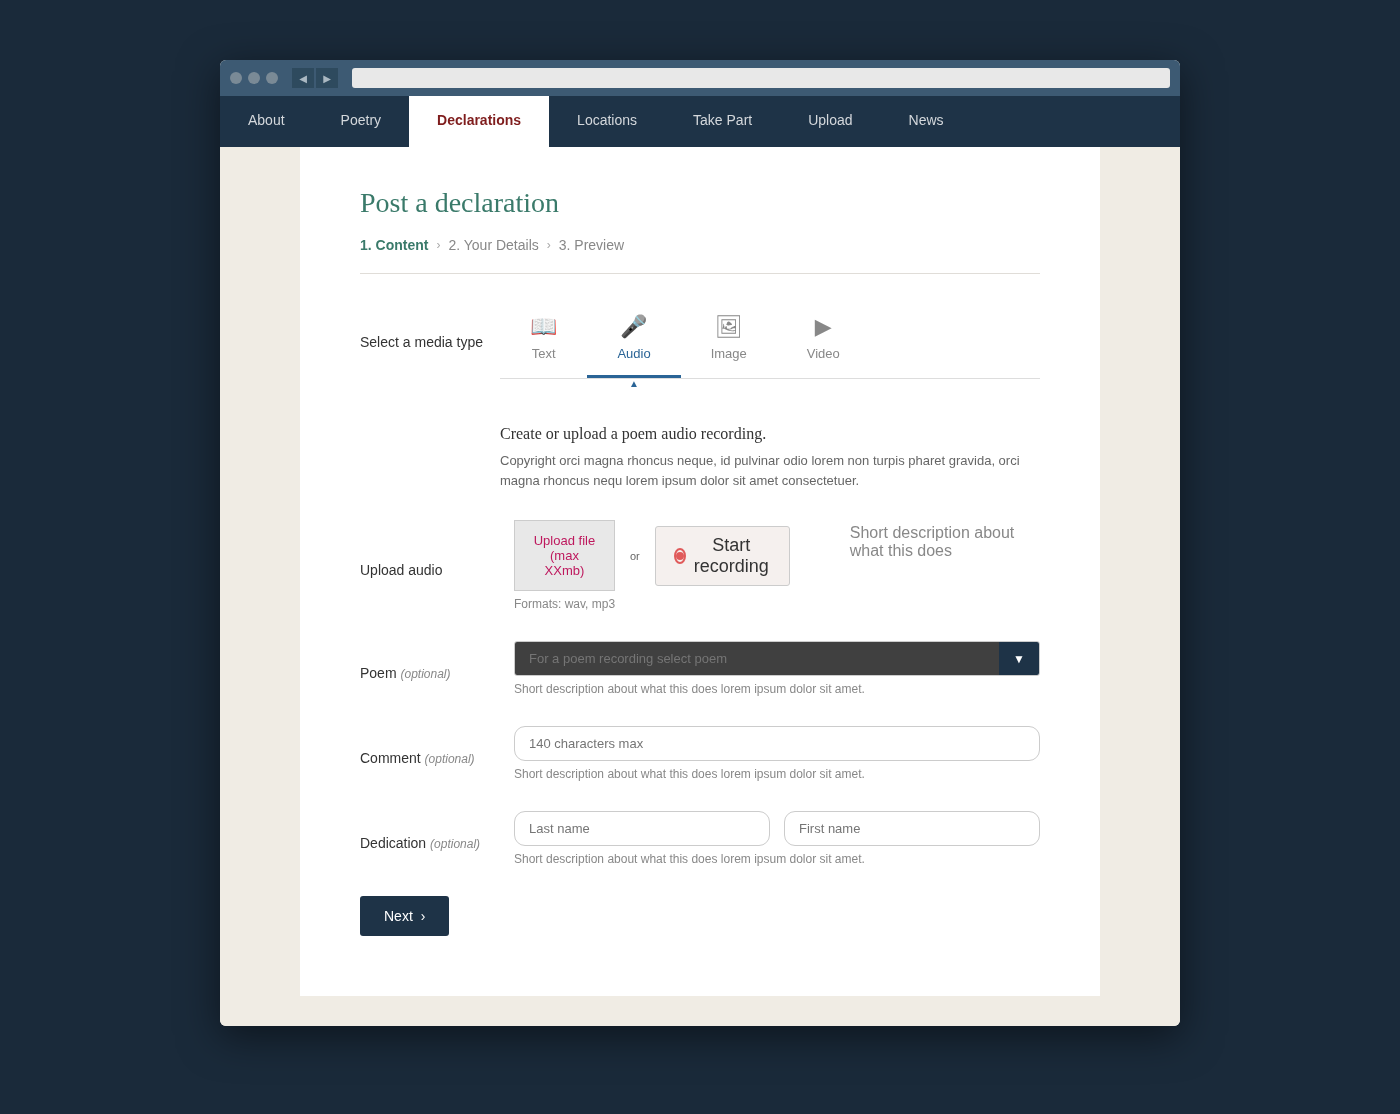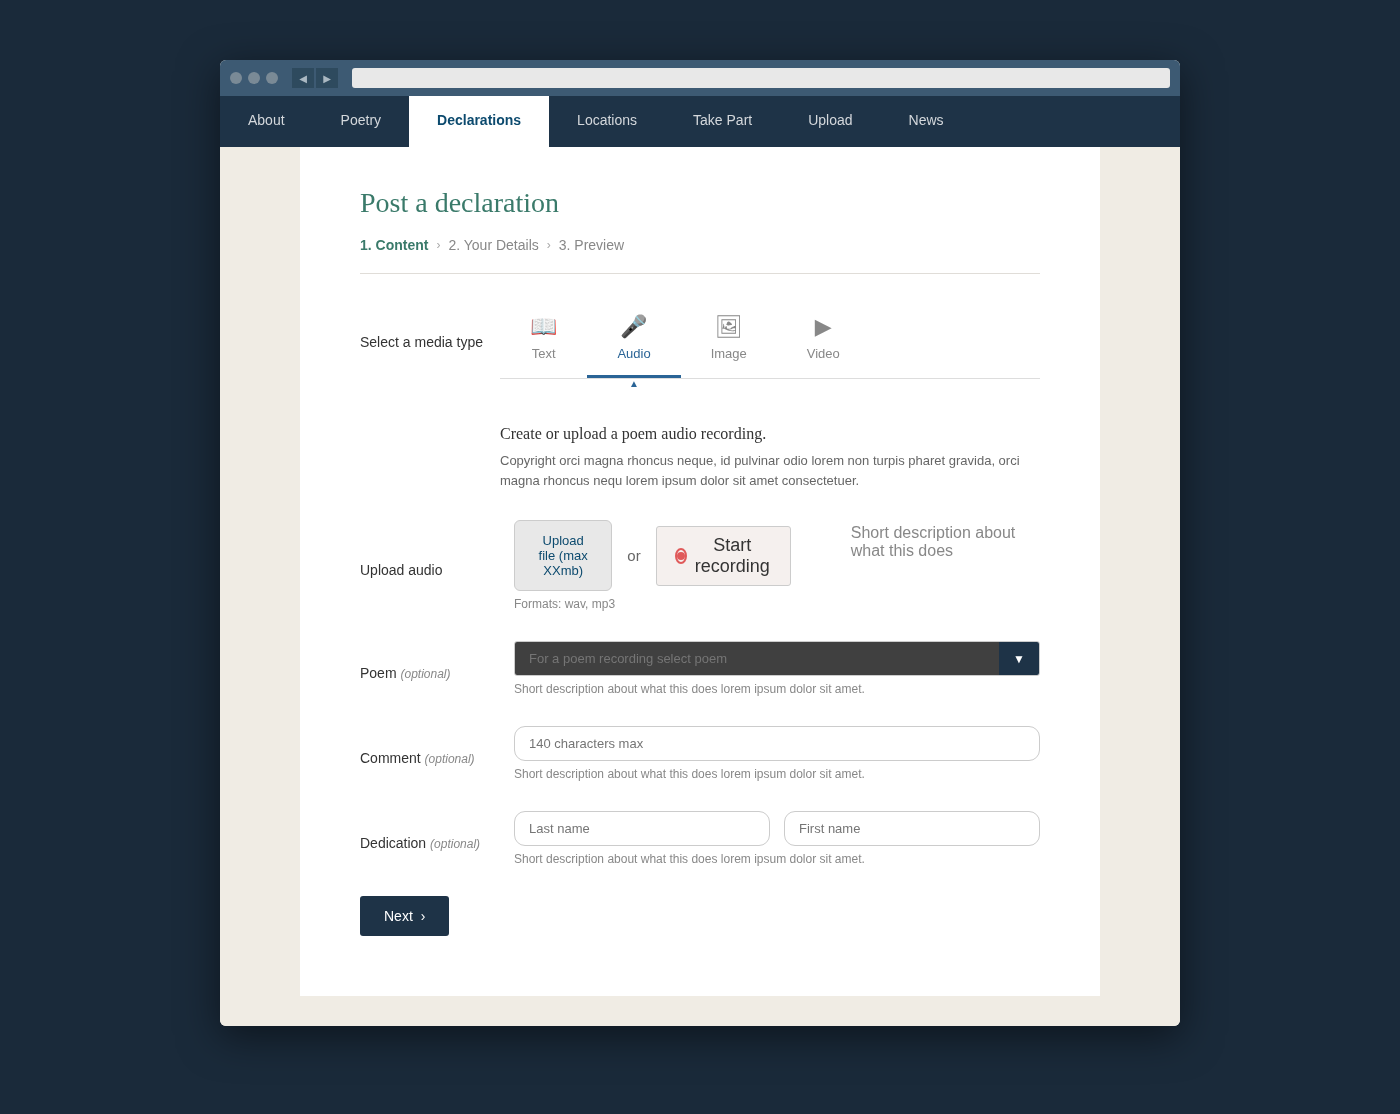--- a/index.html
+++ b/index.html
@@ -78,21 +78,21 @@
       font-family: Arial, sans-serif;
       text-decoration: none;
       display: flex;
       align-items: center;
       border-bottom: 3px solid transparent;
       transition: background 0.2s;
     }
 
     .nav-item.active {
       background: #ffffff;
-      color: #0c4a6e;
+      color: #7f1d1d;
       border-bottom: 3px solid transparent;
       font-weight: bold;
     }
 
     .page-content {
       background: #ffffff;
       margin: 0 80px;
       padding: 40px 60px 60px 60px;
       min-height: 700px;
     }
@@ -232,31 +232,31 @@
     .upload-row {
       display: flex;
       align-items: center;
       gap: 15px;
       margin-bottom: 6px;
     }
 
     .upload-btn {
       background: #e8e8e8;
       border: 1px solid #ccc;
-      color: #0c4a6e;
+      color: #be185d;
       padding: 12px 18px;
       font-size: 13px;
       cursor: pointer;
       font-family: Arial, sans-serif;
-      border-radius: 6px;
+      border-radius: 0;
     }
 
     .or-text {
       color: #666;
-      font-size: 15px;
+      font-size: 11px;
       font-family: Arial, sans-serif;
     }
 
     .record-btn {
       background: #f5f0ee;
       border: 1px solid #ccc;
       color: #333;
       padding: 8px 18px;
       font-size: 18px;
       cursor: pointer;

